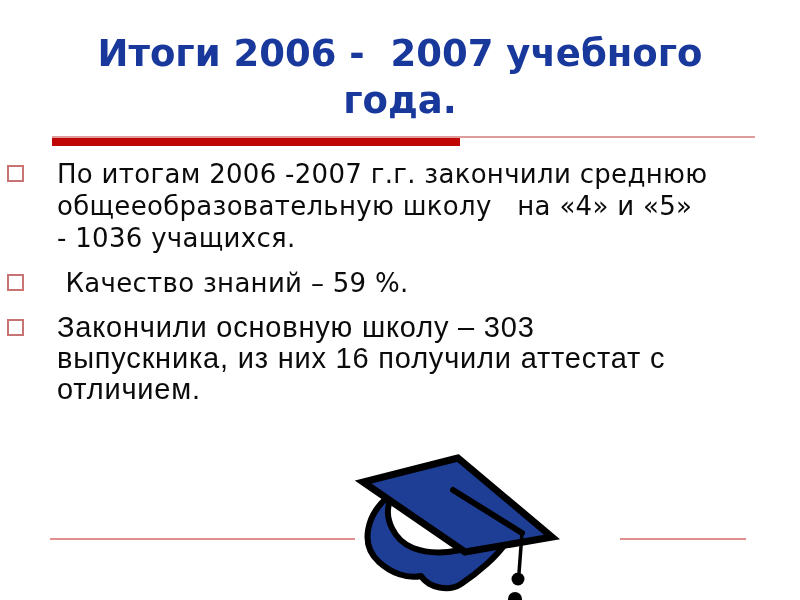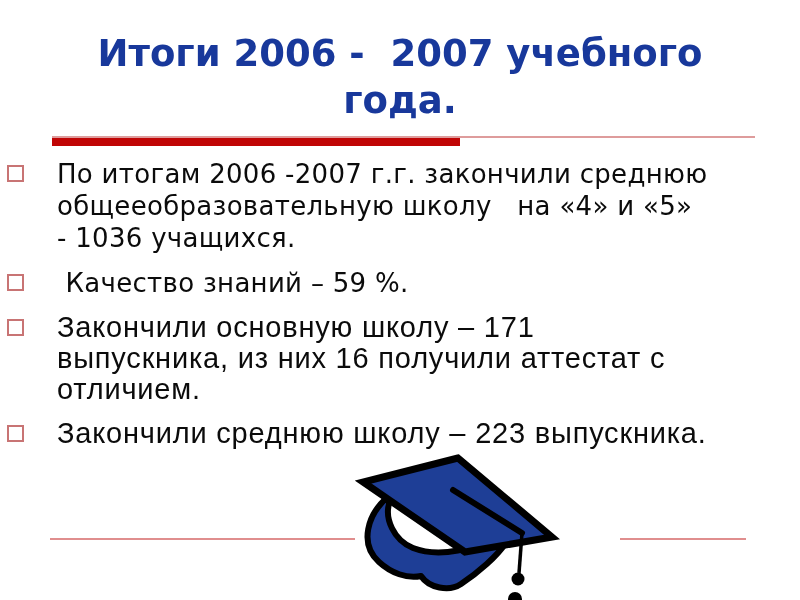--- a/index.html
+++ b/index.html
@@ -108,27 +108,23 @@
       <span class="bullet-text">По итогам 2006 -2007 г.г. закончили среднюю
 общееобразовательную школу   на «4» и «5»
 - 1036 учащихся.</span>
     </li>
     <li class="bullet-item">
       <span class="marker"></span>
       <span class="bullet-text"> Качество знаний – 59 %.</span>
     </li>
     <li class="bullet-item">
       <span class="marker"></span>
-      <span class="bullet-text alt-font">Закончили основную школу – 171
+      <span class="bullet-text alt-font">Закончили основную школу – 303
 выпускника, из них 16 получили аттестат с
 отличием.</span>
-    </li>
-    <li class="bullet-item">
-      <span class="marker"></span>
-      <span class="bullet-text alt-font">Закончили среднюю школу – 223 выпускника.</span>
     </li>
   </ul>
 
   <div class="footer-line"></div>
 
   <div class="cap-wrap">
     <svg width="265" height="148" viewBox="0 0 265 148">
 
       <path d="M 34,44
                C 12,62 4,92 24,110

